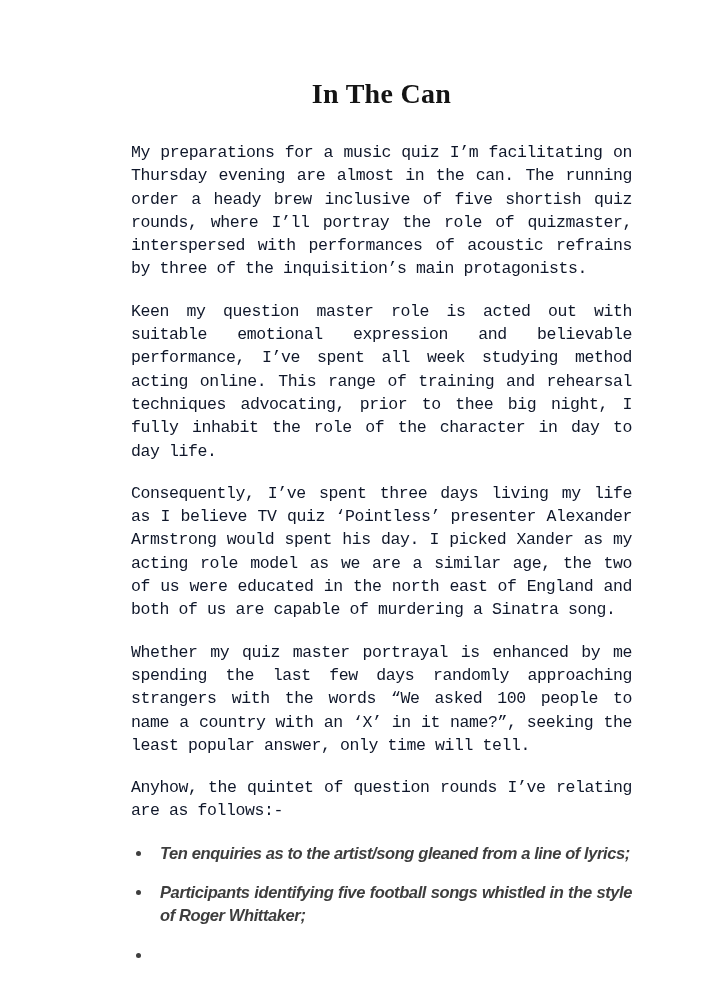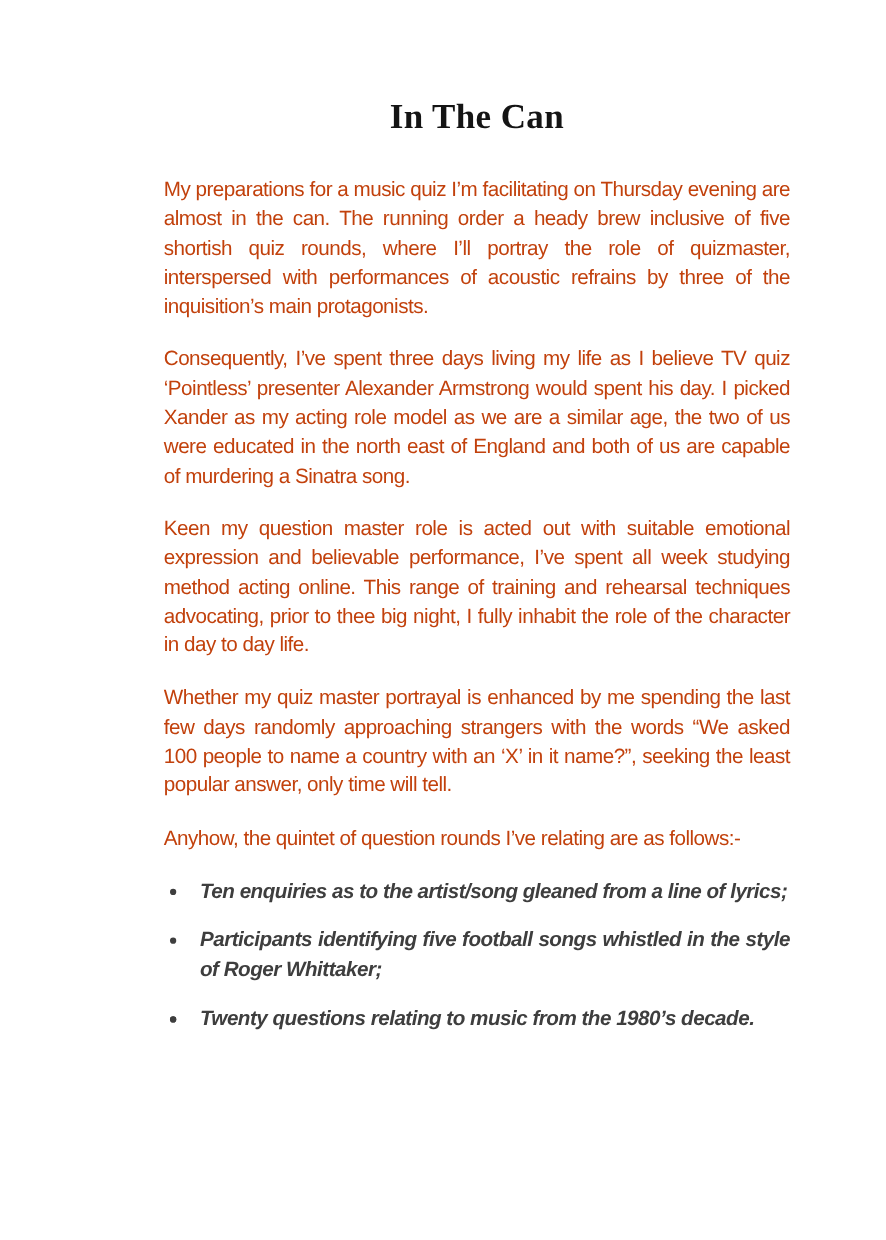--- a/index.html
+++ b/index.html
@@ -20,25 +20,25 @@
   .doc-title {
     font-family: "Liberation Serif", serif;
     font-weight: 700;
     font-size: 28px;
     color: #141414;
     text-align: center;
     margin: 0 0 31px 0;
     letter-spacing: 0.3px;
   }
   .body-par {
-    font-family: Liberation Sans, sans-serif;
+    font-family: Liberation Mono, monospace;
     font-size: 16.5px;
     line-height: 23.3px;
     letter-spacing: -0.4px;
-    color: #c2410c;
+    color: #0f172a;
     text-align: justify;
     text-align-last: left;
     margin: 0 0 19px 0;
   }
   .rounds-list {
     list-style: none;
     margin: 3px 0 0 0;
     padding: 0;
   }
   .rounds-list li {
@@ -75,37 +75,33 @@
     color: #6f6f6f;
   }
 </style>
 </head>
 <body>
 
 <div class="page">
   <h1 class="doc-title">In The Can</h1>
 
   <p class="body-par">My preparations for a music quiz I’m facilitating on Thursday evening are almost in the can. The running order a heady brew inclusive of five shortish quiz rounds, where I’ll portray the role of quizmaster, interspersed with performances of acoustic refrains by three of the inquisition’s main protagonists.</p>
+  <p class="body-par">Keen my question master role is acted out with suitable emotional expression and believable performance, I’ve spent all week studying method acting online. This range of training and rehearsal techniques advocating, prior to thee big night, I fully inhabit the role of the character in day to day life.</p>
   <p class="body-par">Consequently, I’ve spent three days living my life as I believe TV quiz ‘Pointless’ presenter Alexander Armstrong would spent his day. I picked Xander as my acting role model as we are a similar age, the two of us were educated in the north east of England and both of us are capable of murdering a Sinatra song.</p>
-  <p class="body-par">Keen my question master role is acted out with suitable emotional expression and believable performance, I’ve spent all week studying method acting online. This range of training and rehearsal techniques advocating, prior to thee big night, I fully inhabit the role of the character in day to day life.</p>
   <p class="body-par">Whether my quiz master portrayal is enhanced by me spending the last few days randomly approaching strangers with the words “We asked 100 people to name a country with an ‘X’ in it name?”, seeking the least popular answer, only time will tell.</p>
   <p class="body-par">Anyhow, the quintet of question rounds I’ve relating are as follows:-</p>
 
   <ul class="rounds-list">
     <li>
       <span class="bullet"></span>
       <span>Ten enquiries as to the artist/song gleaned from a line of lyrics;</span>
     </li>
     <li>
       <span class="bullet"></span>
       <span>Participants identifying five football songs whistled in the style of Roger Whittaker;</span>
     </li>
     <li>
       <span class="bullet"></span>
     </li>
-    <li>
-      <span class="bullet"></span>
-      <span>Twenty questions relating to music from the 1980’s decade.</span>
-    </li>
   </ul>
 
   <div class="page-number">148</div>
 </div>
 
 </body></html>

